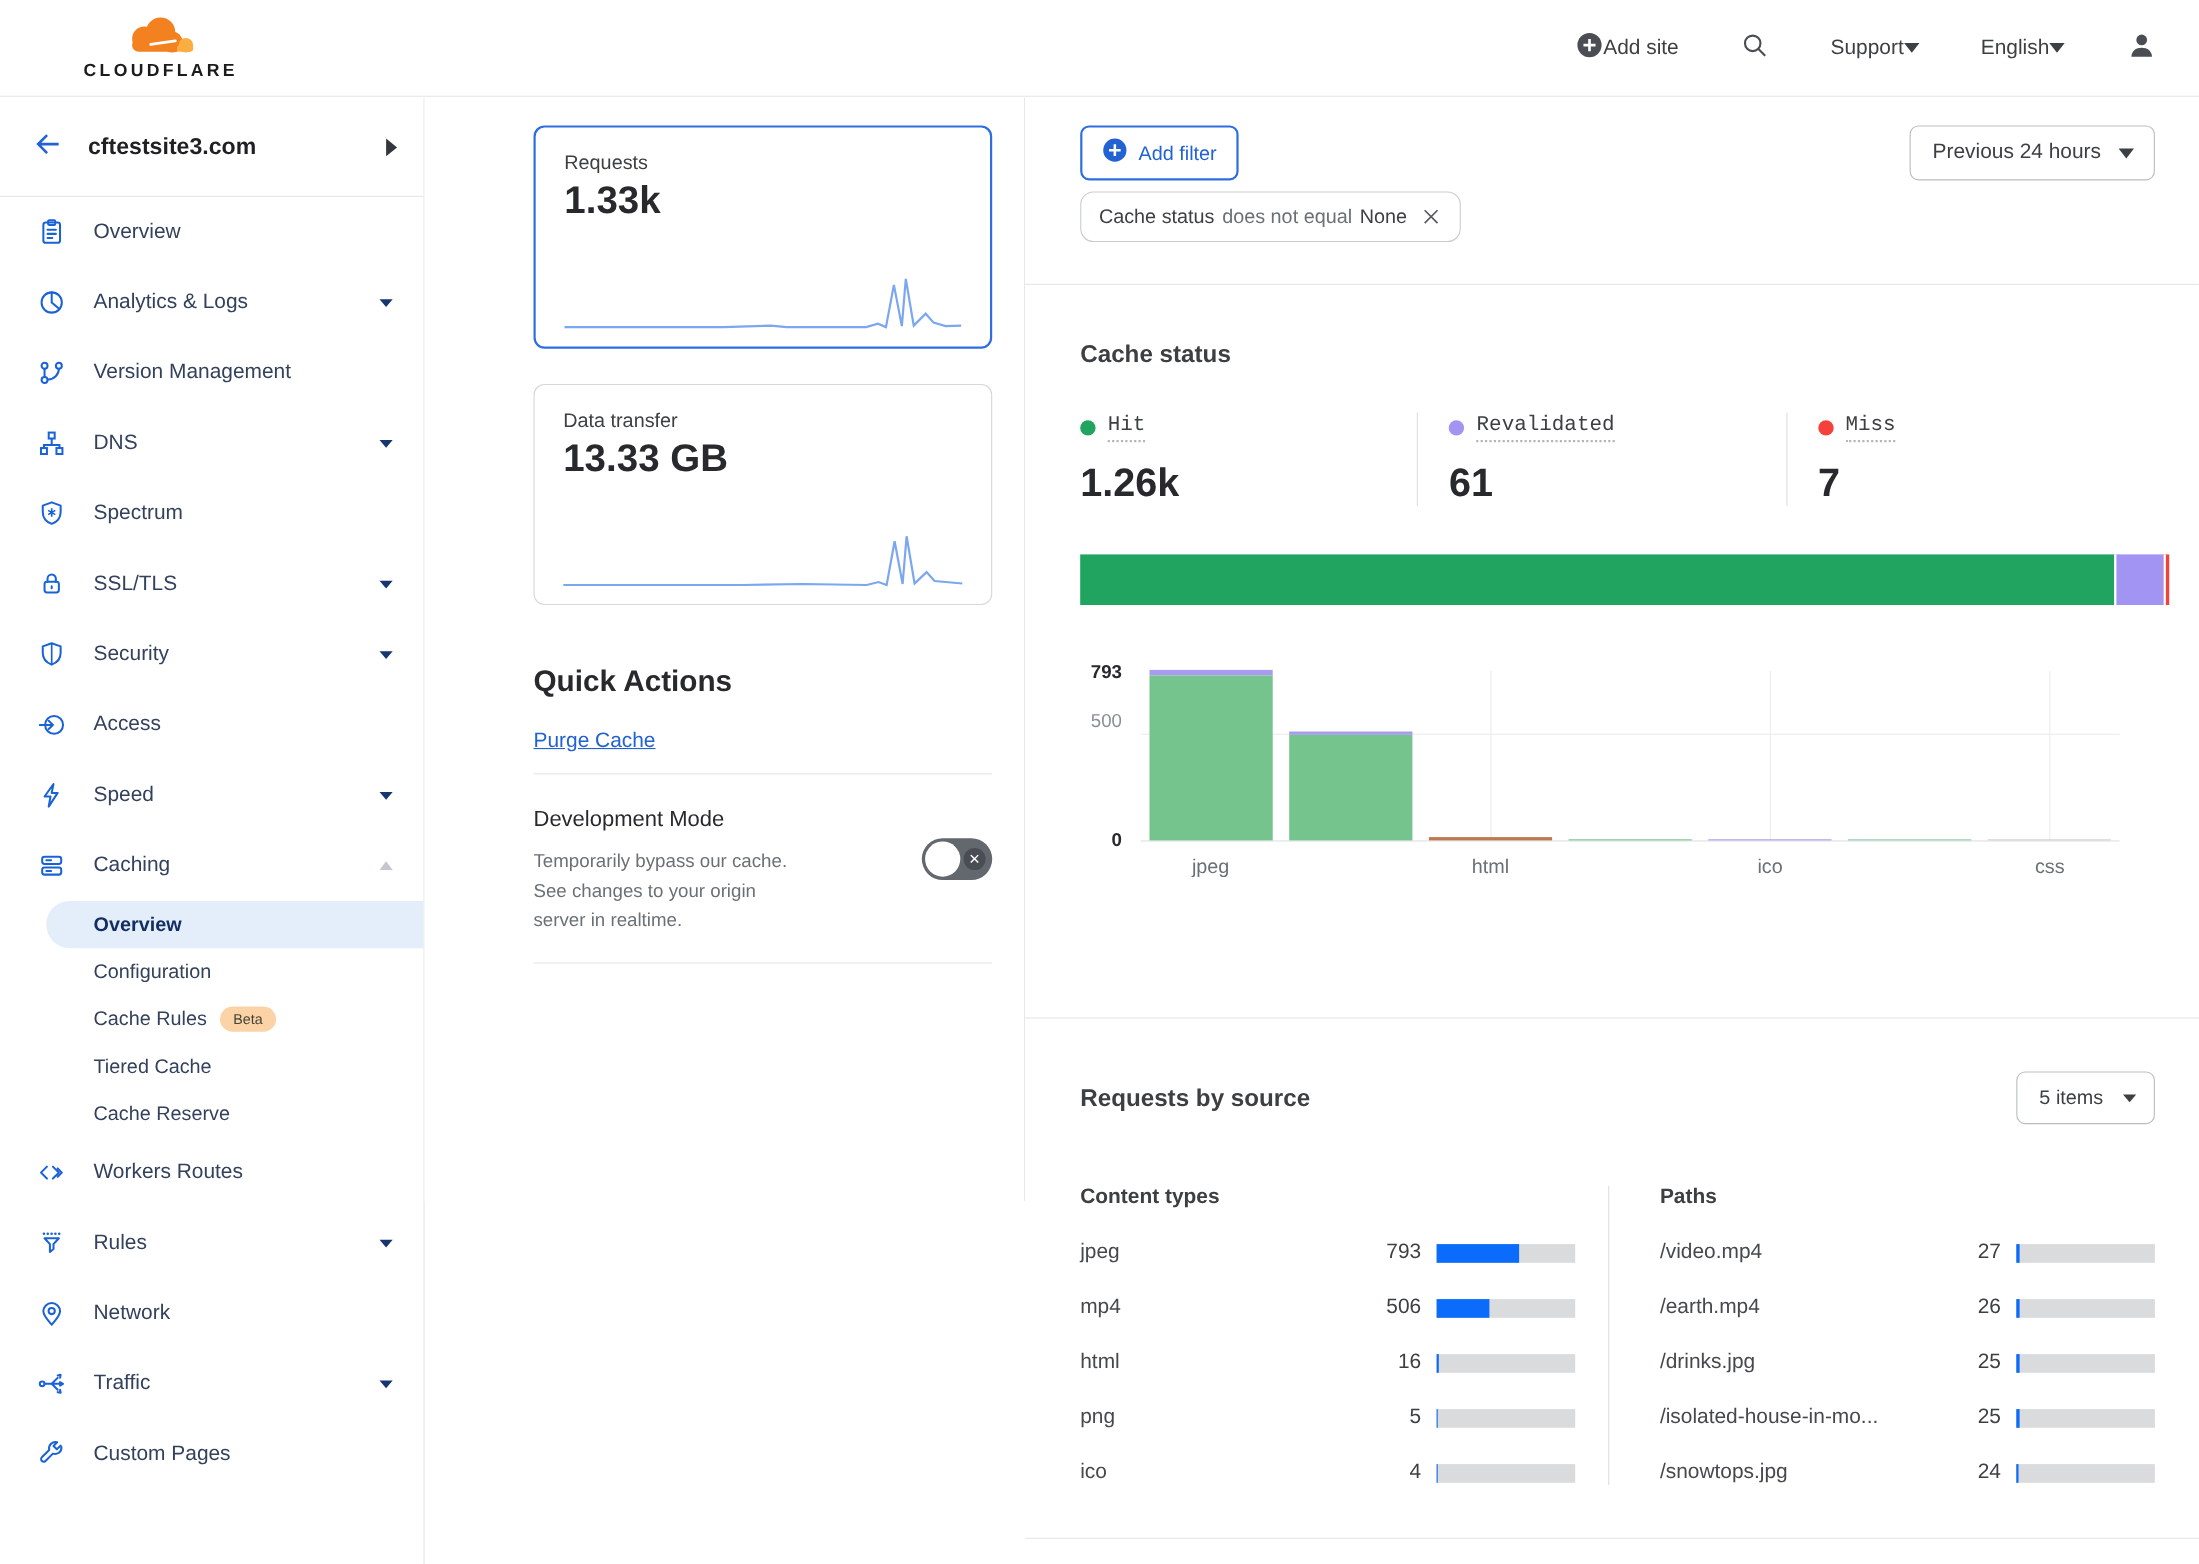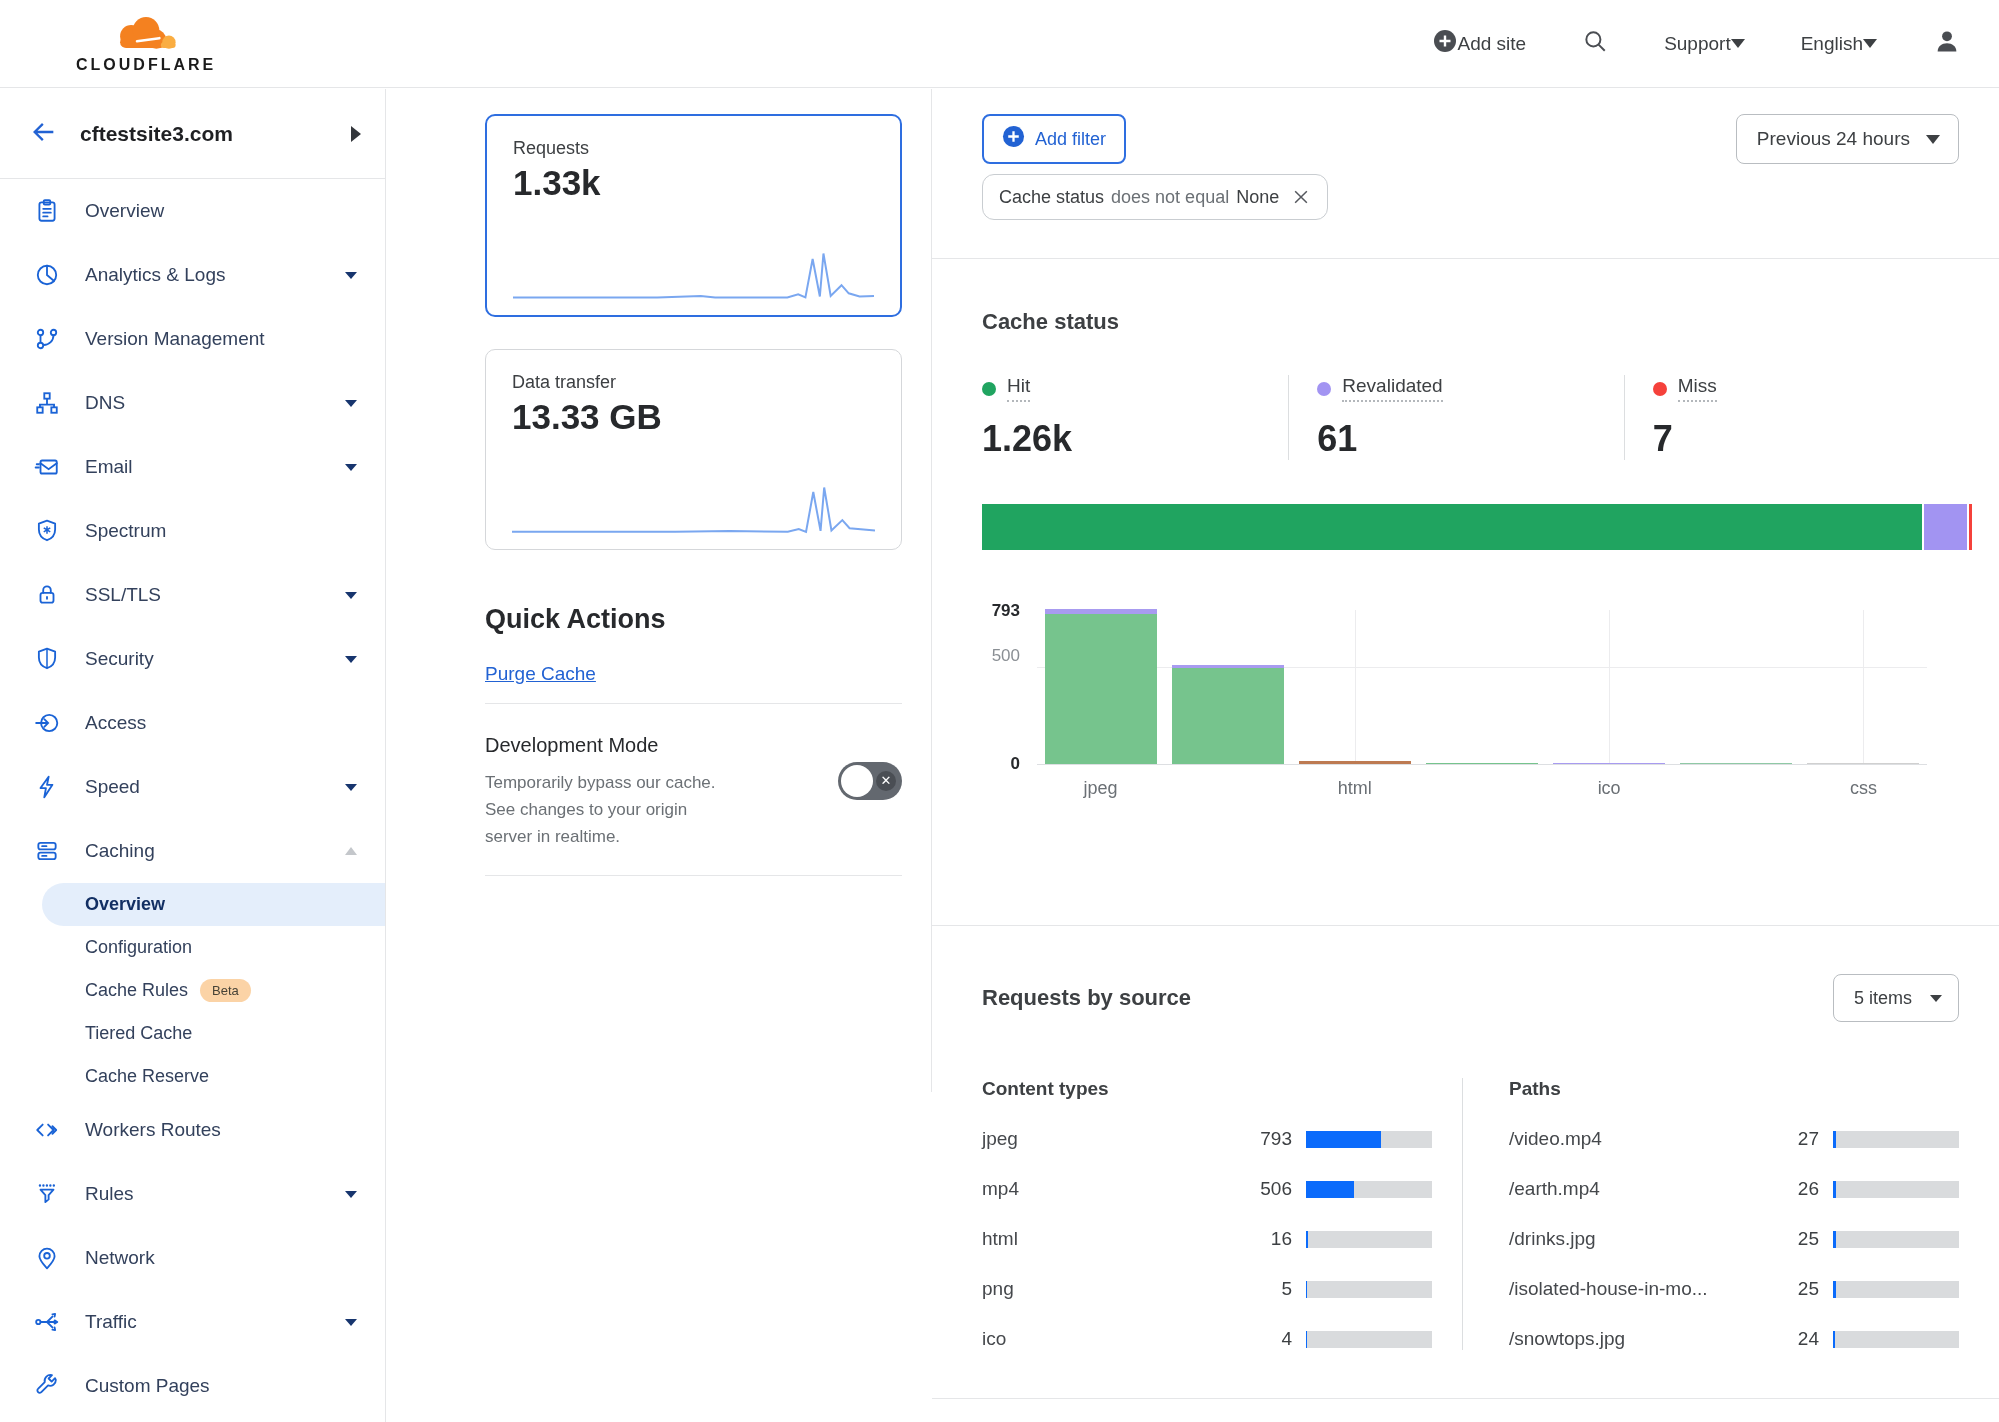--- a/index.html
+++ b/index.html
@@ -76,21 +76,21 @@
   .chip .x { margin-left:12px; cursor:pointer; display:flex; }
   .timerange { margin-left:auto; display:inline-flex; align-items:center; gap:16px; border:1px solid #b9bdc1;
     border-radius:8px; height:50px; padding:0 18px 0 20px; font-size:19px; color:#3d4043; cursor:pointer; background:#fff; }
   .rp-hr { border:none; border-top:1px solid #e5e6e8; margin-top:38px; }
 
   .section-title { font-size:22px; font-weight:700; color:#3d4043; }
   .cache-status { padding-top:50px; }
   .stats-row { display:flex; margin-top:40px; }
   .stat { flex:1; padding-left:28px; border-left:1px solid #dcdee0; }
   .stat:first-child { padding-left:0; border-left:none; }
-  .stat-top { display:flex; align-items:center; gap:11px; }
+  .stat-top { display:flex; align-items:center; gap:11px;font-family:Liberation Mono, monospace; }
   .dot { width:14px; height:14px; border-radius:50%; }
   .stat-label { font-size:19px; color:#3d4043; border-bottom:2px dotted #b3b7bb; padding-bottom:3px; cursor:pointer; }
   .stat-value { font-size:36px; font-weight:700; color:#27292c; margin-top:16px; }
   .stacked-bar { margin-top:44px; width:990px; height:46px; display:flex; }
   .stacked-bar .seg { height:100%; }
   .stacked-bar .seg + .seg { border-left:2px solid #fff; }
 
   .chart { margin-top:60px; position:relative; width:960px; height:225px; }
   .ylabels { position:absolute; left:0; top:0; width:46px; height:155px; }
   .ylabels span { position:absolute; right:8px; font-size:17px; }
@@ -222,30 +222,20 @@
     <div class="nav-item">
       <span class="nicon">
           <svg width="26" height="26" viewBox="0 0 24 24" fill="none" stroke="#1a63d6" stroke-width="1.7">
             <rect x="9.5" y="3" width="5" height="5"></rect>
             <rect x="3" y="16" width="5" height="5"></rect>
             <rect x="16" y="16" width="5" height="5"></rect>
             <path d="M12 8v4M5.5 16v-2.5h13V16M12 12v1.5"></path>
           </svg>
         </span>
       <span class="nlabel">DNS</span>
-      <span class="caret small navy"></span>
-    </div>
-    <div class="nav-item">
-      <span class="nicon">
-          <svg width="26" height="26" viewBox="0 0 24 24" fill="none" stroke="#1a63d6" stroke-width="1.7" stroke-linecap="round">
-            <rect x="6" y="6" width="15" height="12" rx="1.5"></rect>
-            <path d="M6 8.5l7.5 5.5L21 8.5M2.5 9.5h2M1.5 12.5h3"></path>
-          </svg>
-        </span>
-      <span class="nlabel">Email</span>
       <span class="caret small navy"></span>
     </div>
     <div class="nav-item">
       <span class="nicon">
           <svg width="26" height="26" viewBox="0 0 24 24" fill="none" stroke="#1a63d6" stroke-width="1.7" stroke-linejoin="round">
             <path d="M12 2.5l7.5 2.7v5.3c0 5.2-3.7 8.6-7.5 10-3.8-1.4-7.5-4.8-7.5-10V5.2z"></path>
             <path d="M12 7.5v7M9 9.2l6 3.6M15 9.2l-6 3.6" stroke-width="1.4"></path>
           </svg>
         </span>
       <span class="nlabel">Spectrum</span>

